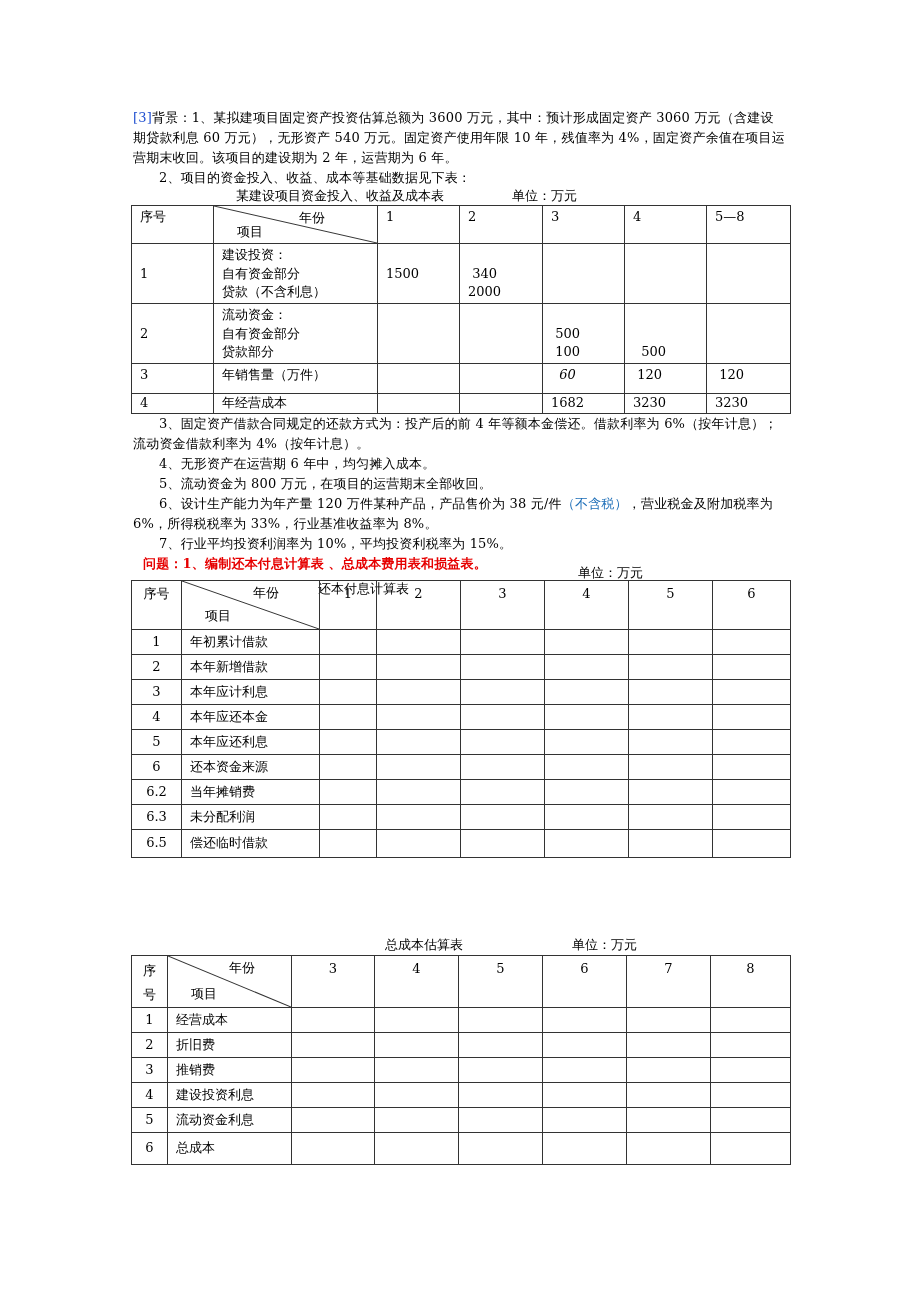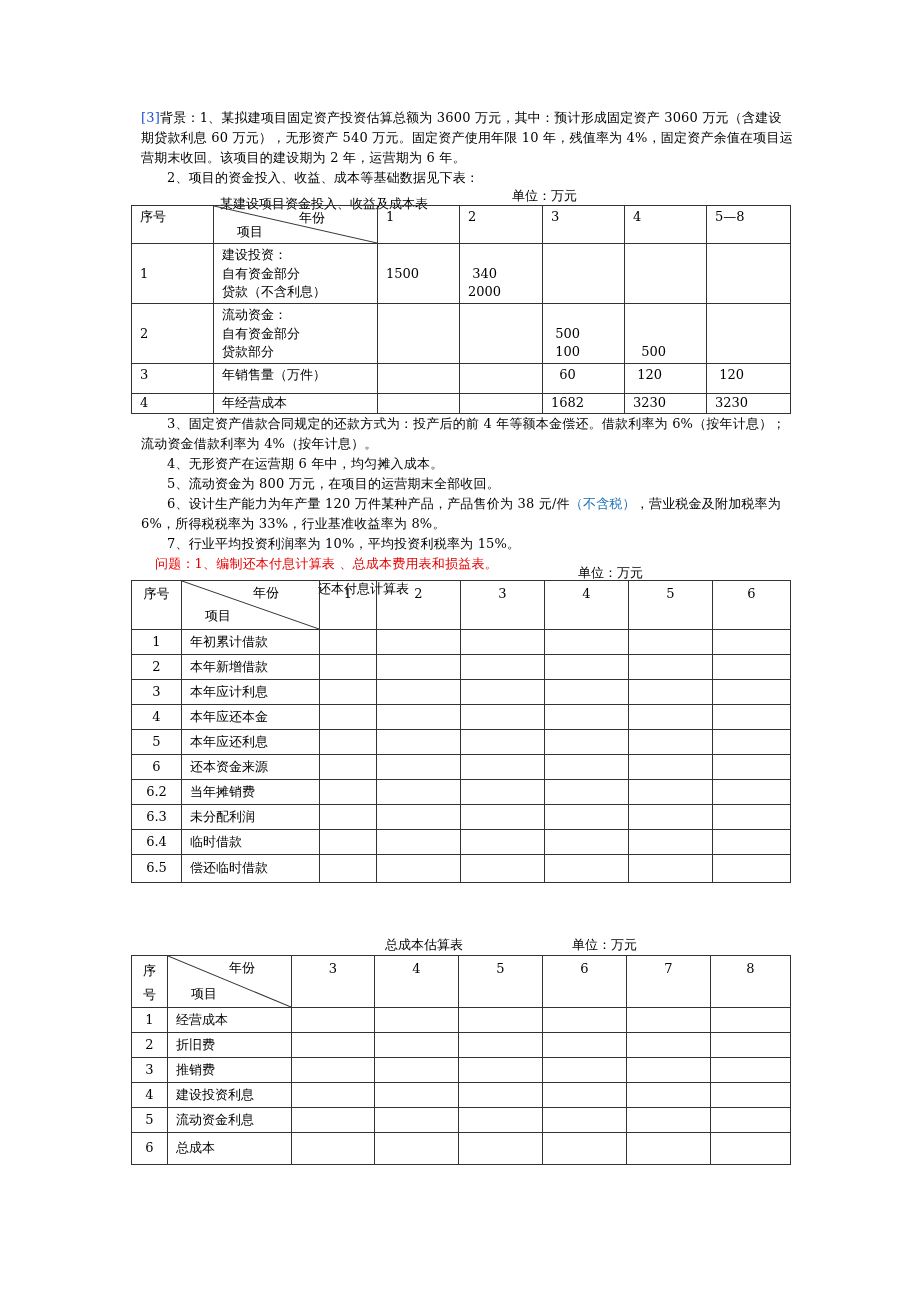--- a/index.html
+++ b/index.html
@@ -1,18 +1,18 @@
 <!DOCTYPE html>
 <html><head>
 <meta charset="utf-8">
 <style>
   html, body { margin:0; padding:0; background:#ffffff; }
   body { width:920px; height:1302px; position:relative; overflow:hidden;
          font-family:"DejaVu Serif","Liberation Serif",serif; color:#000; font-size:13px; }
-  .para { position:absolute; left:141px; width:652px; line-height:20px; font-size:13px; letter-spacing:0.2px; }
+  .para { position:absolute; left:133px; width:652px; line-height:20px; font-size:13px; letter-spacing:0.2px; }
   .indent { text-indent:26px; }
   .blue { color:#1f4fd0; }
   .link-blue { color:#1e6fb8; }
   .red { color:#e60000; }
   .caption { position:absolute; font-size:13px; white-space:nowrap; }
   table { position:absolute; border-collapse:collapse; table-layout:fixed; }
   td { border:1px solid #333; padding:0; vertical-align:top; font-size:13px; line-height:18.5px; overflow:hidden; }
   .t1 td { padding:2px 0 0 8px; }
   .diag { position:relative; }
   .diag svg { position:absolute; left:0; top:0; width:100%; height:100%; }
@@ -24,21 +24,21 @@
   .hdrnum { vertical-align:top !important; padding-top:4px !important; text-align:center; }
 </style>
 </head>
 <body>
 
 <div class="para" style="top:108px;">
   <span class="blue">[3]</span><span>背景：</span><span>1、某拟建项目固定资产投资估算总额为 3600 万元，其中：预计形成固定资产 3060 万元（含建设期贷款利息 60 万元），无形资产 540 万元。固定资产使用年限 10 年，残值率为 4%，固定资产余值在项目运营期末收回。该项目的建设期为 2 年，运营期为 6 年。</span>
 </div>
 <div class="para indent" style="top:168px;">2、项目的资金投入、收益、成本等基础数据见下表：</div>
 
-<div class="caption" style="left:220px; top:187px;margin-top:8px;">某建设项目资金投入、收益及成本表</div>
+<div class="caption" style="left:236px; top:187px;">某建设项目资金投入、收益及成本表</div>
 <div class="caption" style="left:512px; top:187px;">单位：万元</div>
 
 <table class="t1" style="left:131px; top:205px; width:659px;">
   <colgroup>
       <col style="width:82px">
       <col style="width:164px">
       <col style="width:82px">
       <col style="width:83px">
       <col style="width:82px">
       <col style="width:82px">
@@ -84,21 +84,21 @@
     <td></td>
     <td style="white-space:pre;"><div>&nbsp;</div><div> 500</div><div> 100</div></td>
     <td style="white-space:pre;"><div>&nbsp;</div><div>&nbsp;</div><div>  500</div></td>
     <td></td>
   </tr>
   <tr style="height:30px;">
     <td>3</td>
     <td>年销售量（万件）</td>
     <td></td>
     <td></td>
-    <td style="white-space:pre;">  60</td>
+    <td style="white-space:pre;font-style:italic;">  60</td>
     <td style="white-space:pre;"> 120</td>
     <td style="white-space:pre;"> 120</td>
   </tr>
   <tr style="height:19px;">
     <td style="padding-top:0;">4</td>
     <td style="padding-top:0;">年经营成本</td>
     <td></td>
     <td></td>
     <td style="padding-top:0;">1682</td>
     <td style="padding-top:0;">3230</td>
@@ -107,21 +107,21 @@
 </tbody>
   </table>
 
 <div class="para indent" style="top:414px;">3、固定资产借款合同规定的还款方式为：投产后的前 4 年等额本金偿还。借款利率为 6%（按年计息）；流动资金借款利率为 4%（按年计息）。</div>
 <div class="para indent" style="top:454px;">4、无形资产在运营期 6 年中，均匀摊入成本。</div>
 <div class="para indent" style="top:474px;">5、流动资金为 800 万元，在项目的运营期末全部收回。</div>
 <div class="para indent" style="top:494px;">
   <span>6、设计生产能力为年产量 120 万件某种产品，产品售价为 38 元/件</span><span class="link-blue">（不含税）</span><span>，营业税金及附加税率为 6%，所得税税率为 33%，行业基准收益率为 8%。</span>
 </div>
 <div class="para indent" style="top:534px;">7、行业平均投资利润率为 10%，平均投资利税率为 15%。</div>
-<div class="para red" style="top:554px; left:139px; font-weight:normal;padding-left:16px;">问题：1、编制还本付息计算表 、总成本费用表和损益表。</div>
+<div class="para red" style="top:554px; left:127px; font-weight:bold;padding-left:16px;">问题：1、编制还本付息计算表 、总成本费用表和损益表。</div>
 
 <div class="caption" style="left:318px; top:564px;margin-top:16px;">还本付息计算表</div>
 <div class="caption" style="left:578px; top:564px;">单位：万元</div>
 
 <table class="t2" style="left:131px; top:580px; width:659px;">
   <colgroup>
       <col style="width:50px">
       <col style="width:138px">
       <col style="width:57px">
       <col style="width:84px">
@@ -215,30 +215,20 @@
         <td></td>
         <td></td>
         <td></td>
         <td></td>
         <td></td>
         <td></td>
       </tr>
       <tr style="height: 25px;">
         <td class="c">6.3</td>
         <td class="lbl">未分配利润</td>
-        <td></td>
-        <td></td>
-        <td></td>
-        <td></td>
-        <td></td>
-        <td></td>
-      </tr>
-      <tr style="height: 25px;">
-        <td class="c">6.4</td>
-        <td class="lbl">临时借款</td>
         <td></td>
         <td></td>
         <td></td>
         <td></td>
         <td></td>
         <td></td>
       </tr>
       <tr style="height: 28px;">
         <td class="c">6.5</td>
         <td class="lbl">偿还临时借款</td>

